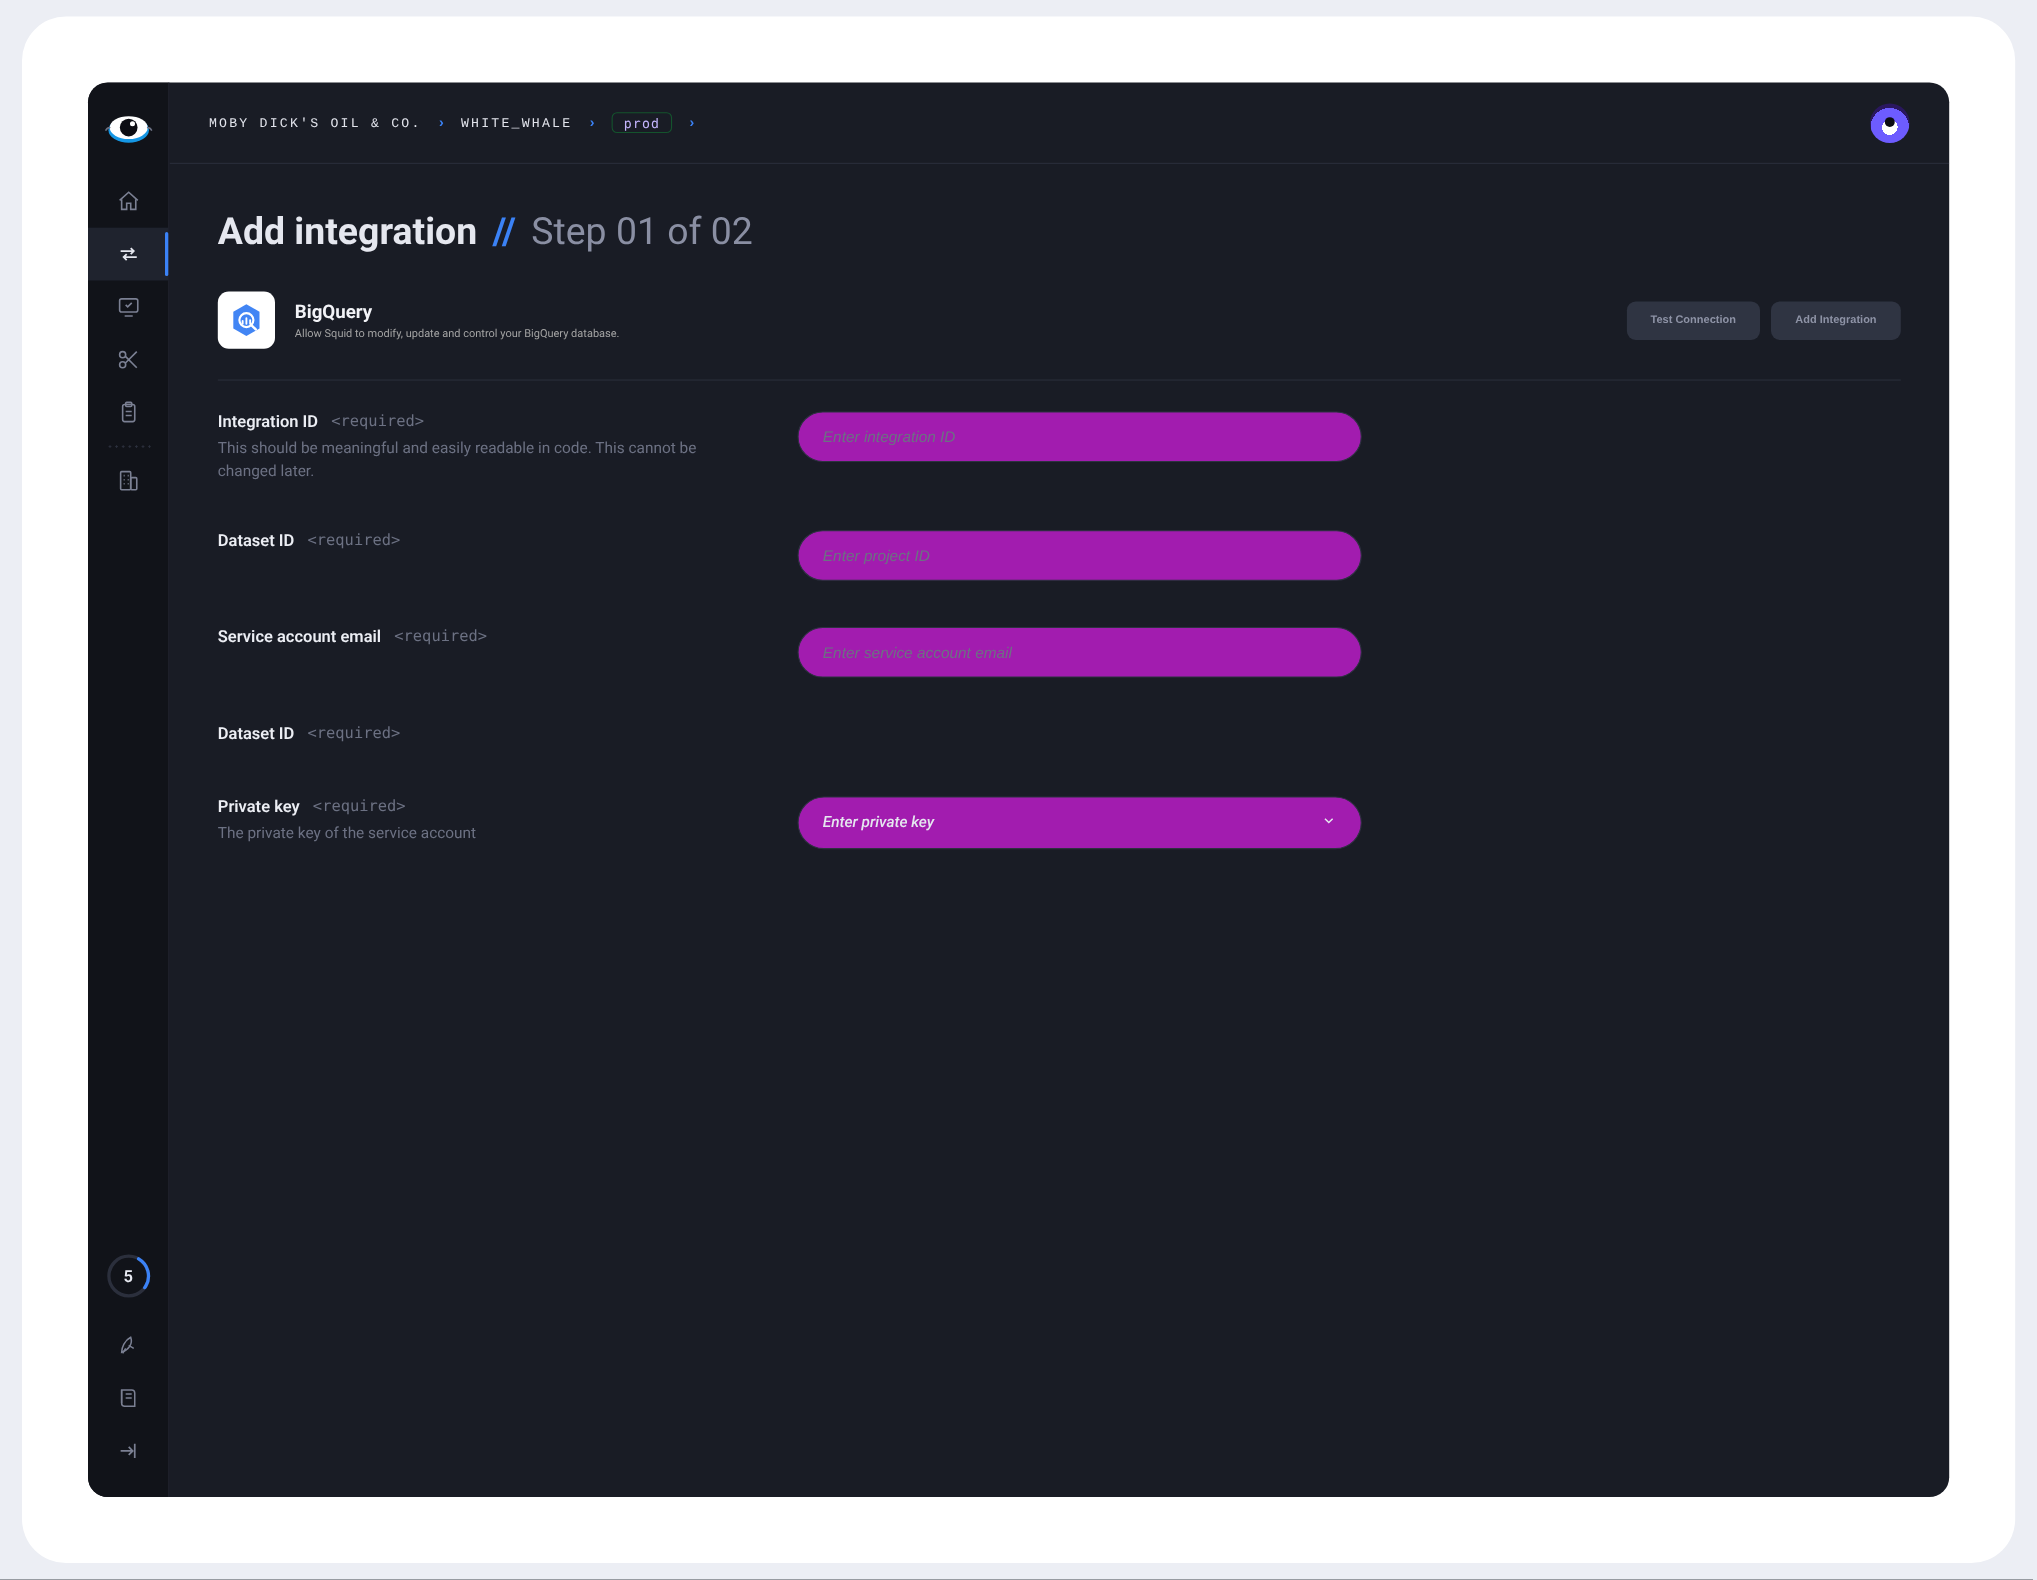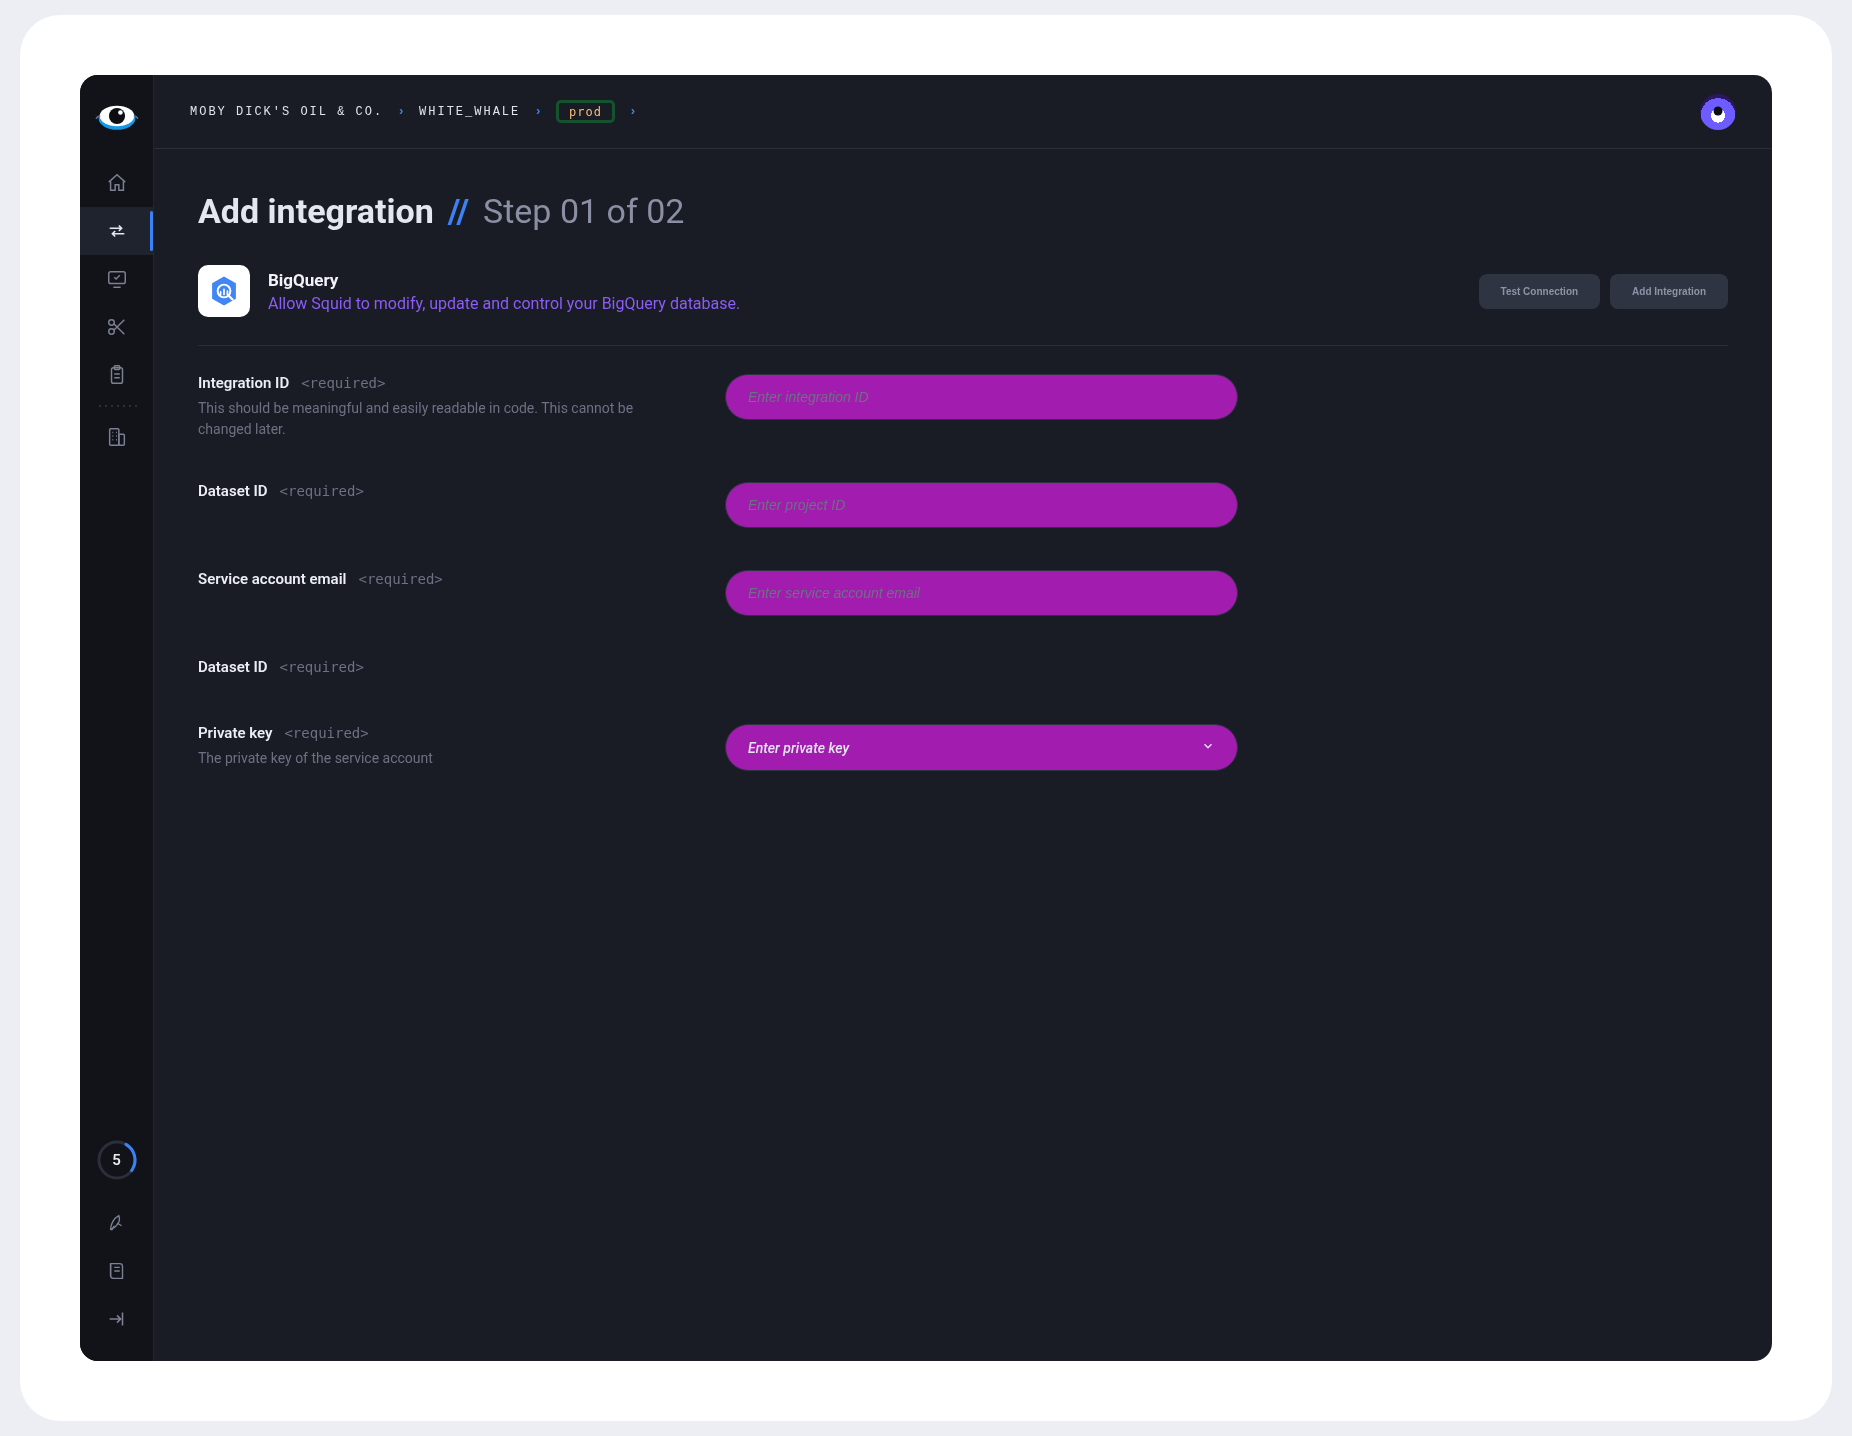--- a/index.html
+++ b/index.html
@@ -110,22 +110,22 @@
     font-family: "SFMono-Regular", Consolas, "Liberation Mono", Menlo, monospace;
     font-size: 12px; letter-spacing: 2px;
     color: #e2e4ec; text-transform: uppercase;
   }
   .breadcrumbs .crumb { white-space: nowrap; cursor: pointer; }
   .breadcrumbs .sep { color: #3b82f6; font-weight: 700; font-size: 13px; letter-spacing: 0;}
   .env-chip {
     font-family: "SFMono-Regular", Consolas, monospace;
     text-transform: lowercase; letter-spacing: 1px;
     font-size: 12px;
-    color: #fdba74;
-    border: 3px solid #14532d;
+    color: #c4b5fd;
+    border: 1px solid #14532d;
     border-radius: 5px;
     padding: 2px 10px 1px;
     cursor: pointer;
   }
   .topbar .avatar {
     margin-left: auto;
     width: 36px; height: 36px; border-radius: 50%;
     background: radial-gradient(circle at 50% 60%, #fff 0 25%, #6d5cff 25% 62%, #2a175f 62% 100%);
     position: relative;
   }
@@ -157,21 +157,21 @@
     width: 52px; height: 52px; border-radius: 10px;
     background: #ffffff;
     display: flex; align-items: center; justify-content: center;
     margin-right: 18px;
     flex-shrink: 0;
   }
   .integration-header .text h3 {
     font-size: 17px; font-weight: 700; color: #f2f3f7; margin-bottom: 4px;
   }
   .integration-header .text p {
-    font-size: 16px; color: #8b5cf6;
+    font-size: 10px; color: #a3a3a3;
   }
   .integration-header .actions { margin-left: auto; display: flex; gap: 10px; }
   .btn {
     background: #2f3442;
     color: #8e93a6;
     border: none;
     border-radius: 8px;
     padding: 12px 22px;
     font-size: 10px; font-weight: 600;
     cursor: pointer;

